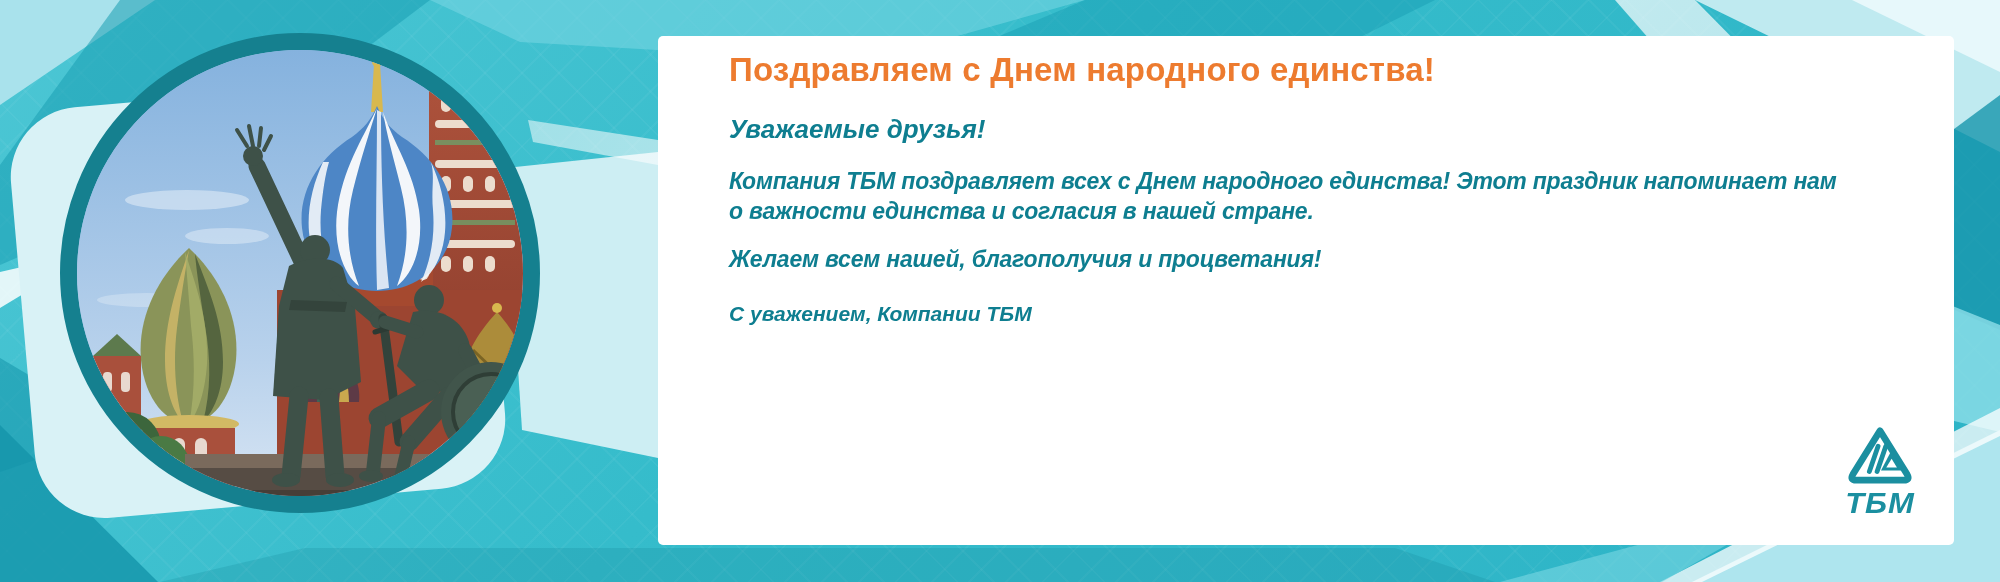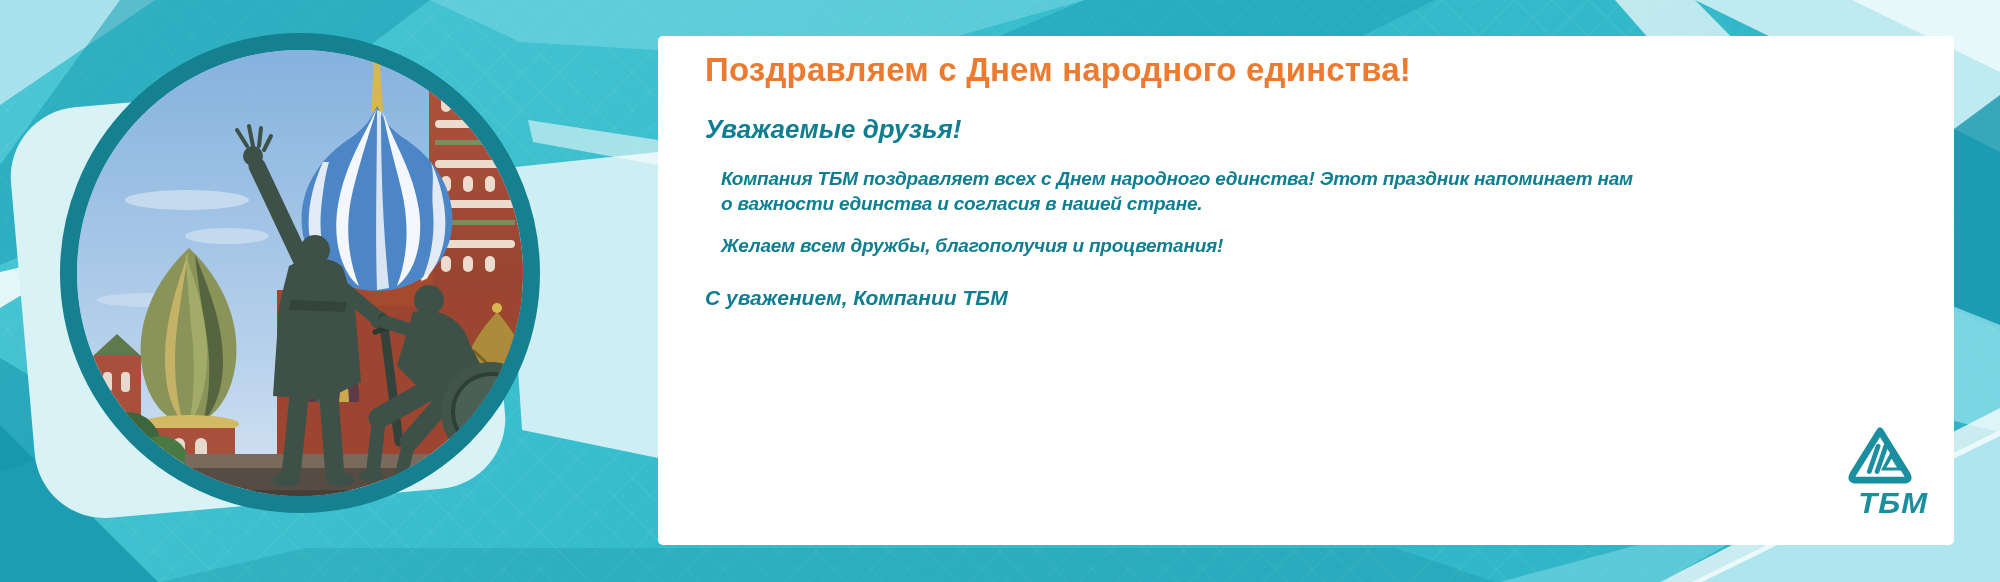--- a/index.html
+++ b/index.html
@@ -41,40 +41,40 @@
   .photo-ring{
     position:absolute;left:60px;top:33px;width:446px;height:446px;
     border:17px solid #15808f;border-radius:50%;overflow:hidden;
     background:#9cc0e4;
   }
   .photo-ring svg{display:block;width:446px;height:446px;}
 
   .card{
     position:absolute;left:658px;top:36px;width:1296px;height:509px;
     background:#ffffff;border-radius:5px;
-    padding:8px 46px 0 47px;box-sizing:border-box;
+    padding:8px 46px 0 71px;box-sizing:border-box;
   }
   .card-title{
     margin:6px 0 0;font-size:33px;line-height:1.2;font-weight:700;
     color:#ED7B2F;letter-spacing:.2px;
   }
   .greeting{
     margin:24px 0 12px;font-size:26px;font-weight:700;font-style:italic;
     color:#0E7E90;
   }
   .para{
-    margin:17px 16px 0;font-size:19px;line-height:1.33;font-weight:700;
+    margin:17px 0 0;font-size:23px;line-height:1.33;font-weight:700;
     font-style:italic;color:#0E7E90;white-space:pre-line;letter-spacing:-.2px;
   }
   .para.first{margin-top:21px;}
   .signature{
     margin:28px 0 0;font-size:21px;font-weight:700;font-style:italic;color:#0E7E90;
   }
   .logo{
-    position:absolute;left:1832px;top:426px;width:96px;text-align:right;
+    position:absolute;left:1832px;top:426px;width:96px;text-align:center;
   }
   .logo svg{display:block;margin:0 auto;}
   .logo-text{
     font-size:31px;font-weight:700;font-style:italic;color:#1B8FA0;
     letter-spacing:1px;margin-top:1px;transform:scaleY(.96);
   }
 </style>
 </head>
 <body>
 
@@ -263,21 +263,21 @@
         <circle cx="414" cy="362" r="12" fill="#35463d"></circle>
       </g>
     </svg>
   </div>
 
   <div class="card">
     <h1 class="card-title">Поздравляем с Днем народного единства!</h1>
     <div class="greeting">Уважаемые друзья!</div>
     <div class="para first">Компания ТБМ поздравляет всех с Днем народного единства! Этот праздник напоминает нам
 о важности единства и согласия в нашей стране.</div>
-    <div class="para">Желаем всем дружбы, благополучия и процветания!</div>
+    <div class="para">Желаем всем нашей, благополучия и процветания!</div>
     <div class="signature">С уважением, Компании ТБМ</div>
   </div>
 
   <div class="logo">
     <svg width="70" height="58" viewBox="0 0 70 60">
       <path d="M35 5 L63 50 Q66.5 56 59.5 56 L10.5 56 Q3.5 56 7 50 Z" fill="none" stroke="#1B8FA0" stroke-width="7" stroke-linejoin="round"></path>
       <g stroke="#1B8FA0" stroke-width="5" stroke-linecap="round">
         <line x1="24" y1="47" x2="33" y2="21"></line>
         <line x1="32" y1="47" x2="41" y2="21"></line>
       </g>

